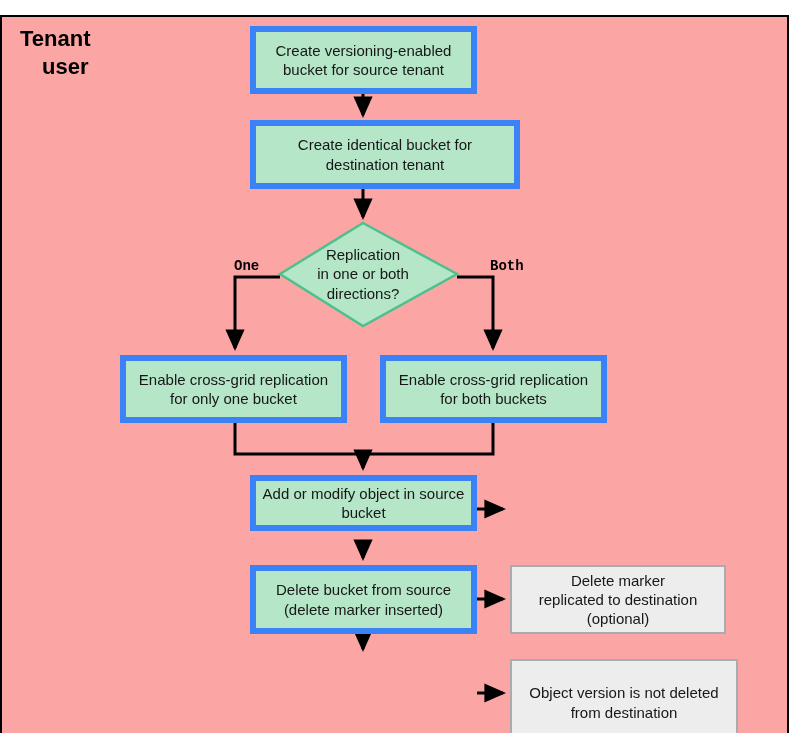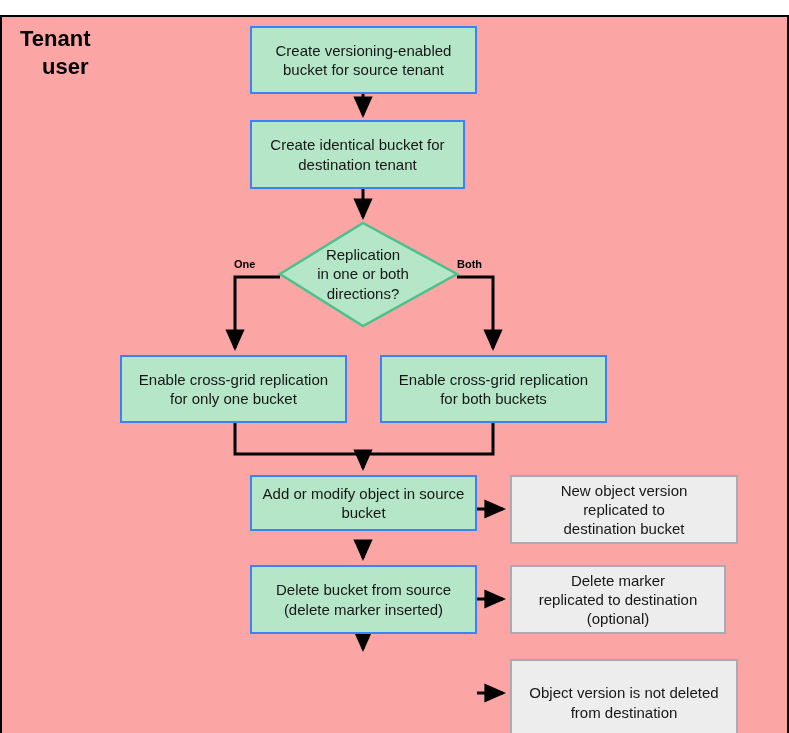--- a/index.html
+++ b/index.html
@@ -49,21 +49,21 @@
     align-items: center;
     justify-content: center;
     text-align: center;
     font-size: 15px;
     color: #171717;
     line-height: 1.28;
     padding: 2px 6px;
   }
   .node.green {
     background: #b5e6c8;
-    border: 2px solid #3b82f6;
+    border: 6px solid #3b82f6;
   }
   .node.gray {
     background: #ededed;
     border: 2px solid #a7acb0;
   }
   .node-text {
     display: block;
     white-space: pre-line;
   }
   .diamond-label {
@@ -73,24 +73,25 @@
     justify-content: center;
     text-align: center;
     font-size: 15px;
     color: #171717;
     line-height: 1.3;
     white-space: pre-line;
     pointer-events: none;
   }
   .edge-label {
     position: absolute;
-    font-size: 11px;
+    font-size: 14px;
     font-weight: bold;
     color: #000000;
     white-space: nowrap;
+    font-family: Liberation Mono, monospace;
   }
 </style>
 </head>
 <body>
 
 <div id="page">
 
   <svg id="flow-svg" viewBox="0 0 789 733" xmlns="http://www.w3.org/2000/svg">
     <defs>
       <marker id="arrowhead" markerWidth="9" markerHeight="9" refX="6.2" refY="3.2" orient="auto" markerUnits="strokeWidth">
@@ -124,34 +125,34 @@
   <div class="lane-title">
     <span>Tenant</span>
     <span class="l2">user</span>
   </div>
 
   <div class="node green" style="left:248px; top:9px; width:227px; height:68px;">
     <span class="node-text">Create versioning-enabled
 bucket for source tenant</span>
   </div>
 
-  <div class="node green" style="left:248px; top:103px; width:215px; height:69px;">
+  <div class="node green" style="left:248px; top:103px; width:270px; height:69px;">
     <span class="node-text">Create identical bucket for
 destination tenant</span>
   </div>
 
   <div class="diamond-label" style="left:285px; top:221px; width:152px; height:72px;">
     <span class="node-text">Replication
 in one or both
 directions?</span>
   </div>
 
   <div class="edge-label" style="left:232px; top:241px;">One</div>
 
-  <div class="edge-label" style="left:447px; top:241px;padding-left:8px;">Both</div>
+  <div class="edge-label" style="left:480px; top:241px;padding-left:8px;">Both</div>
 
   <div class="node green" style="left:118px; top:338px; width:227px; height:68px;">
     <span class="node-text">Enable cross-grid replication
 for only one bucket</span>
   </div>
 
   <div class="node green" style="left:378px; top:338px; width:227px; height:68px;">
     <span class="node-text">Enable cross-grid replication
 for both buckets</span>
   </div>
@@ -160,25 +161,20 @@
     <span class="node-text">Add or modify object in source
 bucket</span>
   </div>
 
   <div class="node green" style="left:248px; top:548px; width:227px; height:69px;">
     <span class="node-text">Delete bucket from source
 (delete marker inserted)</span>
   </div>
 
 
-  <div class="node gray" style="left:508px; top:458px; width:228px; height:69px;">
-    <span class="node-text">New object version
-replicated to
-destination bucket</span>
-  </div>
 
   <div class="node gray" style="left:508px; top:548px; width:216px; height:69px;">
     <span class="node-text">Delete marker
 replicated to destination
 (optional)</span>
   </div>
 
   <div class="node gray" style="left:508px; top:642px; width:228px; height:87px;">
     <span class="node-text">Object version is not deleted
 from destination</span>

